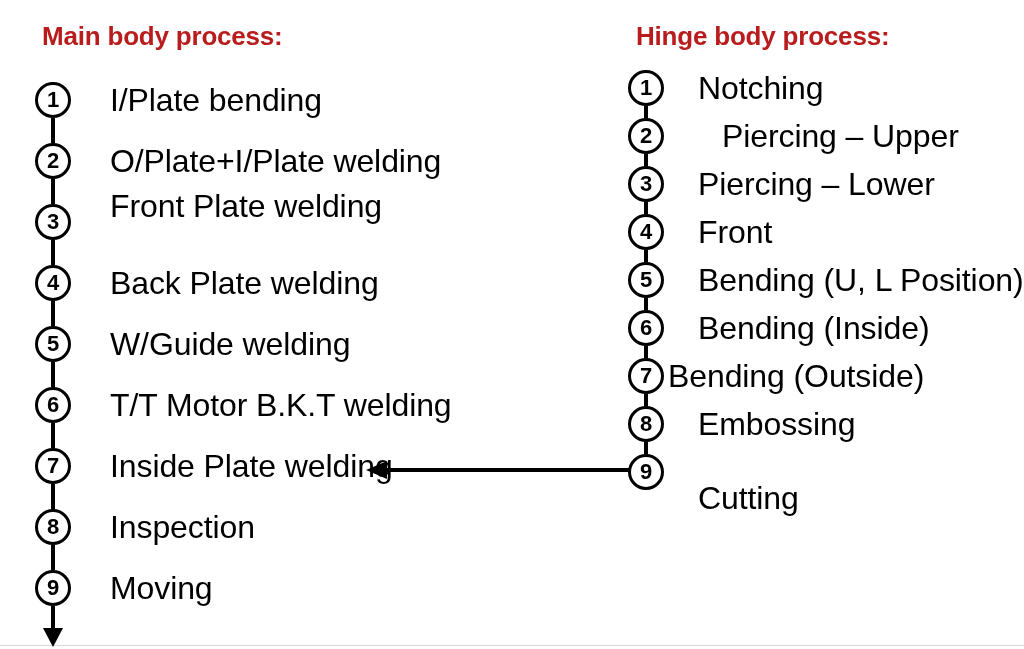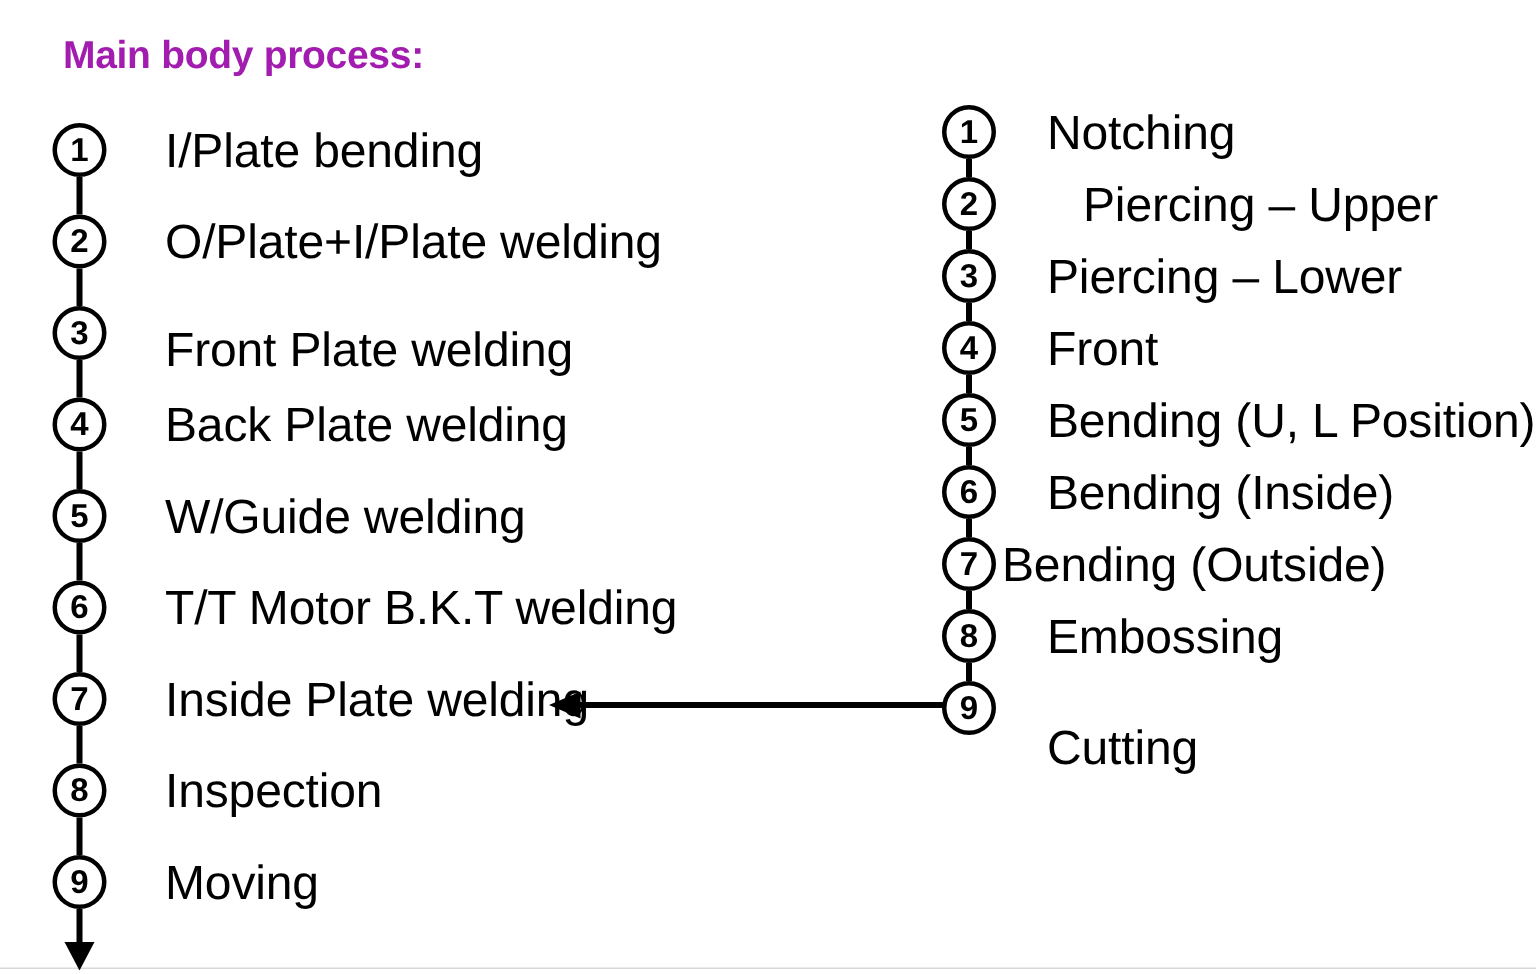--- a/index.html
+++ b/index.html
@@ -18,21 +18,21 @@
     background: #ffffff;
     overflow: hidden;
   }
 
   
   .col-title {
     position: absolute;
     font-weight: bold;
     font-size: 26px;
     line-height: 30px;
-    color: #a21caf;
+    color: #b91c1c;
     white-space: nowrap;
     letter-spacing: -0.2px;
     text-align: right;
   }
   #main-title  { left: 42px;  top: 21px; }
   #hinge-title { left: 636px; top: 21px; }
 
   
   .flow-column {
     position: absolute;
@@ -152,21 +152,21 @@
       <div class="node">
         <div class="node-circle" style="left: 35px; top: 82px;">1</div>
         <div class="node-label" style="left: 110px; top: 85px;">I/Plate bending</div>
       </div>
       <div class="node">
         <div class="node-circle" style="left: 35px; top: 143px;">2</div>
         <div class="node-label" style="left: 110px; top: 146px;">O/Plate+I/Plate welding</div>
       </div>
       <div class="node">
         <div class="node-circle" style="left: 35px; top: 204px;">3</div>
-        <div class="node-label" style="left: 110px; top: 218px;">Front Plate welding</div>
+        <div class="node-label" style="left: 110px; top: 191px;">Front Plate welding</div>
       </div>
       <div class="node">
         <div class="node-circle" style="left: 35px; top: 265px;">4</div>
         <div class="node-label" style="left: 110px; top: 268px;">Back Plate welding</div>
       </div>
       <div class="node">
         <div class="node-circle" style="left: 35px; top: 326px;">5</div>
         <div class="node-label" style="left: 110px; top: 329px;">W/Guide welding</div>
       </div>
       <div class="node">
@@ -180,20 +180,21 @@
       <div class="node">
         <div class="node-circle" style="left: 35px; top: 509px;">8</div>
         <div class="node-label" style="left: 110px; top: 512px;">Inspection</div>
       </div>
       <div class="node">
         <div class="node-circle" style="left: 35px; top: 570px;">9</div>
         <div class="node-label" style="left: 110px; top: 573px;">Moving</div>
       </div>
     </div>
 
+  <div class="col-title" id="hinge-title">Hinge body process:</div>
 
   <div class="flow-column" id="hinge-column">
       <div class="spine" style="left: 644px; top: 106px; height: 12px;"></div>
       <div class="spine" style="left: 644px; top: 154px; height: 12px;"></div>
       <div class="spine" style="left: 644px; top: 202px; height: 12px;"></div>
       <div class="spine" style="left: 644px; top: 250px; height: 12px;"></div>
       <div class="spine" style="left: 644px; top: 298px; height: 12px;"></div>
       <div class="spine" style="left: 644px; top: 346px; height: 12px;"></div>
       <div class="spine" style="left: 644px; top: 394px; height: 12px;"></div>
       <div class="spine" style="left: 644px; top: 442px; height: 12px;"></div>

